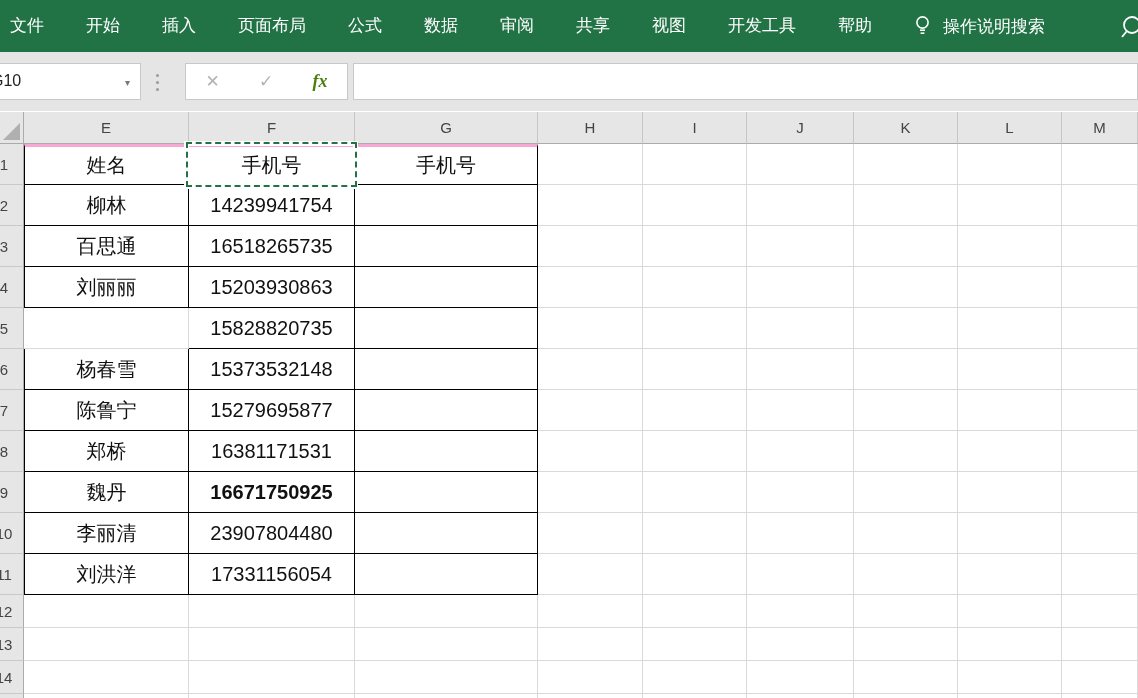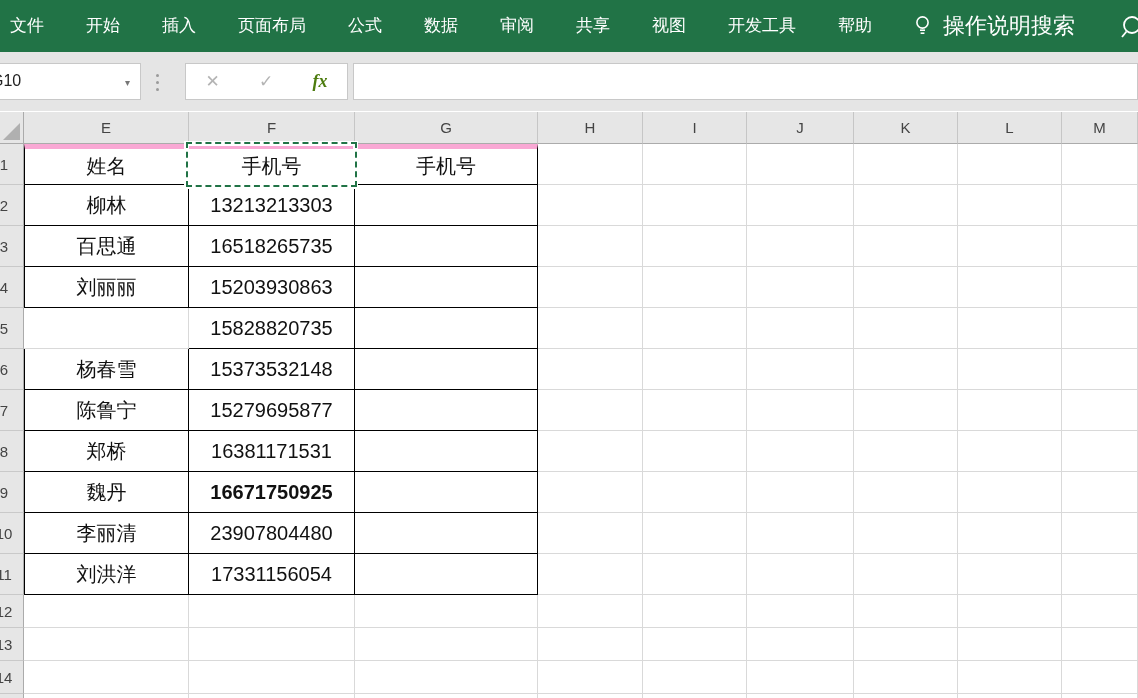--- a/index.html
+++ b/index.html
@@ -5,21 +5,21 @@
   * { margin:0; padding:0; box-sizing:border-box; }
   html,body { width:1138px; height:698px; overflow:hidden; background:#fff;
     font-family:"Liberation Sans","DejaVu Sans",sans-serif; }
   #app { position:relative; width:1138px; height:698px; }
 
   
   #ribbon { position:absolute; left:0; top:0; width:1138px; height:52px;
     background:#217346; display:flex; align-items:center; padding-left:10px; }
   .ribbon-tab { color:#fff; font-size:17px; white-space:nowrap; margin-right:42px;
     cursor:default; line-height:52px; }
-  #tellme { display:flex; align-items:center; color:#fff; font-size:22px; white-space:nowrap; }
+  #tellme { display:flex; align-items:center; color:#fff; font-size:17px; white-space:nowrap; }
   #tellme svg { margin-right:12px; }
   #ribbon-search { position:absolute; right:-10px; top:14px; }
 
   
   #formula-row { position:absolute; left:0; top:52px; width:1138px; height:59px;
     background:#E5E5E5; }
   .fbox { position:absolute; top:11px; height:37px; background:#fff;
     border:1px solid #C8C8C8; }
   #name-box { left:-30px; width:171px; }
   #name-box-text { position:absolute; left:20px; top:8px; font-size:16px; color:#222; }
@@ -46,21 +46,21 @@
   .rowhead { position:absolute; left:0; width:24px; background:#E6E6E6;
     border-right:1px solid #ABABAB; border-bottom:1px solid #C9C9C9; overflow:hidden; }
   .rowhead span { position:absolute; left:-16px; top:0; width:40px; height:100%;
     display:flex; align-items:center; justify-content:center; font-size:15px; color:#444; }
   .gcell { position:absolute; border-right:1px solid #D9D9D9; border-bottom:1px solid #D9D9D9;
     background:transparent; }
   .tcell { position:absolute; background:#fff; border-right:1px solid #000;
     border-bottom:1px solid #000; display:flex; align-items:center; justify-content:center;
     font-size:20px; color:#111; white-space:nowrap; overflow:hidden; }
   .tcell.left-edge { border-left:1px solid #000; }
-  .tcell.top-edge  { border-top:5px solid #f9a8d4; }
+  .tcell.top-edge  { border-top:3px solid #f9a8d4; }
 
   
   #ants-white { position:absolute; left:184px; top:30px; width:174px; height:48px;
     border:5px solid #fff; pointer-events:none; }
   #ants-green { position:absolute; left:186px; top:31px; width:171px; height:45px;
     border:2px dashed #217346; pointer-events:none; }
 </style>
 </head>
 <body>
 
@@ -302,21 +302,21 @@
       <div class="gcell" style="left: 538px; top: 583px; width: 105px; height: 33px;"></div>
       <div class="gcell" style="left: 643px; top: 583px; width: 104px; height: 33px;"></div>
       <div class="gcell" style="left: 747px; top: 583px; width: 107px; height: 33px;"></div>
       <div class="gcell" style="left: 854px; top: 583px; width: 104px; height: 33px;"></div>
       <div class="gcell" style="left: 958px; top: 583px; width: 104px; height: 33px;"></div>
       <div class="gcell" style="left: 1062px; top: 583px; width: 76px; height: 33px;"></div>
       <div class="tcell left-edge top-edge" style="left: 24px; top: 33px; width: 165px; height: 41px;">姓名</div>
       <div class="tcell top-edge" style="left: 189px; top: 33px; width: 166px; height: 41px;">手机号</div>
       <div class="tcell top-edge" style="left: 355px; top: 33px; width: 183px; height: 41px;">手机号</div>
       <div class="tcell left-edge" style="left: 24px; top: 74px; width: 165px; height: 41px;">柳林</div>
-      <div class="tcell" style="left: 189px; top: 74px; width: 166px; height: 41px;">13213213303</div>
+      <div class="tcell" style="left: 189px; top: 74px; width: 166px; height: 41px;">14239941754</div>
       <div class="tcell" style="left: 355px; top: 74px; width: 183px; height: 41px;"></div>
       <div class="tcell left-edge" style="left: 24px; top: 115px; width: 165px; height: 41px;">百思通</div>
       <div class="tcell" style="left: 189px; top: 115px; width: 166px; height: 41px;">16518265735</div>
       <div class="tcell" style="left: 355px; top: 115px; width: 183px; height: 41px;"></div>
       <div class="tcell left-edge" style="left: 24px; top: 156px; width: 165px; height: 41px;">刘丽丽</div>
       <div class="tcell" style="left: 189px; top: 156px; width: 166px; height: 41px;">15203930863</div>
       <div class="tcell" style="left: 355px; top: 156px; width: 183px; height: 41px;"></div>
       <div class="tcell" style="left: 189px; top: 197px; width: 166px; height: 41px;">15828820735</div>
       <div class="tcell" style="left: 355px; top: 197px; width: 183px; height: 41px;"></div>
       <div class="tcell left-edge" style="left: 24px; top: 238px; width: 165px; height: 41px;">杨春雪</div>

